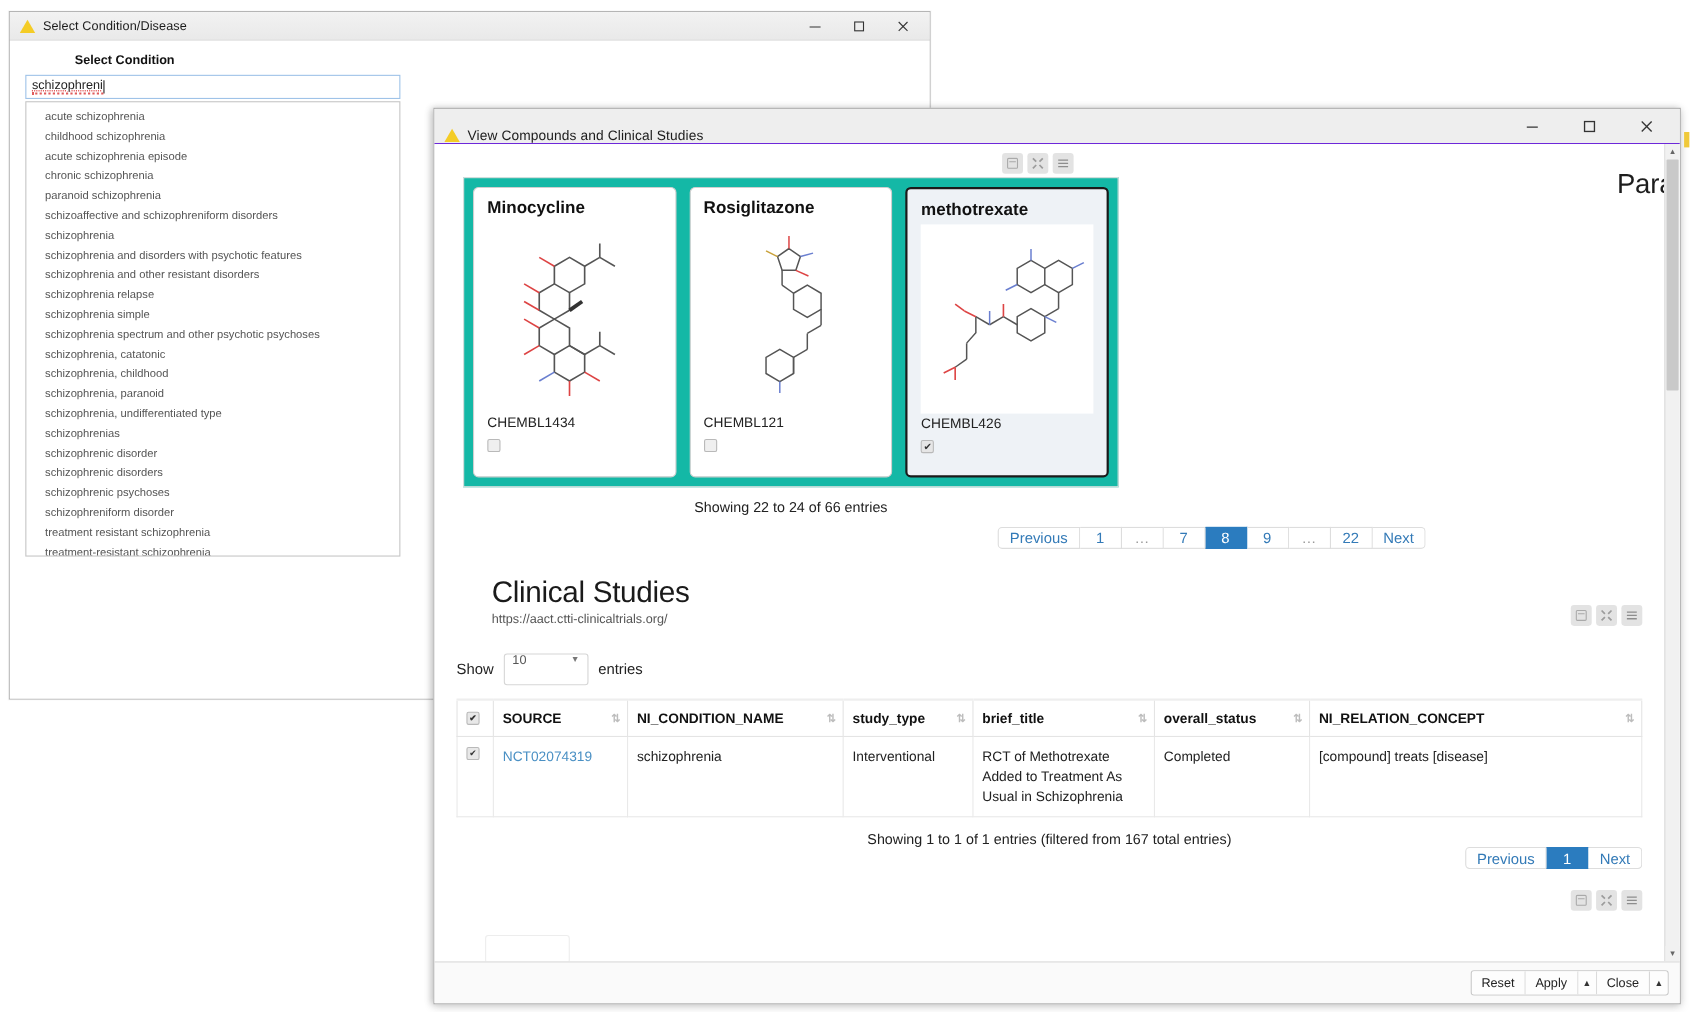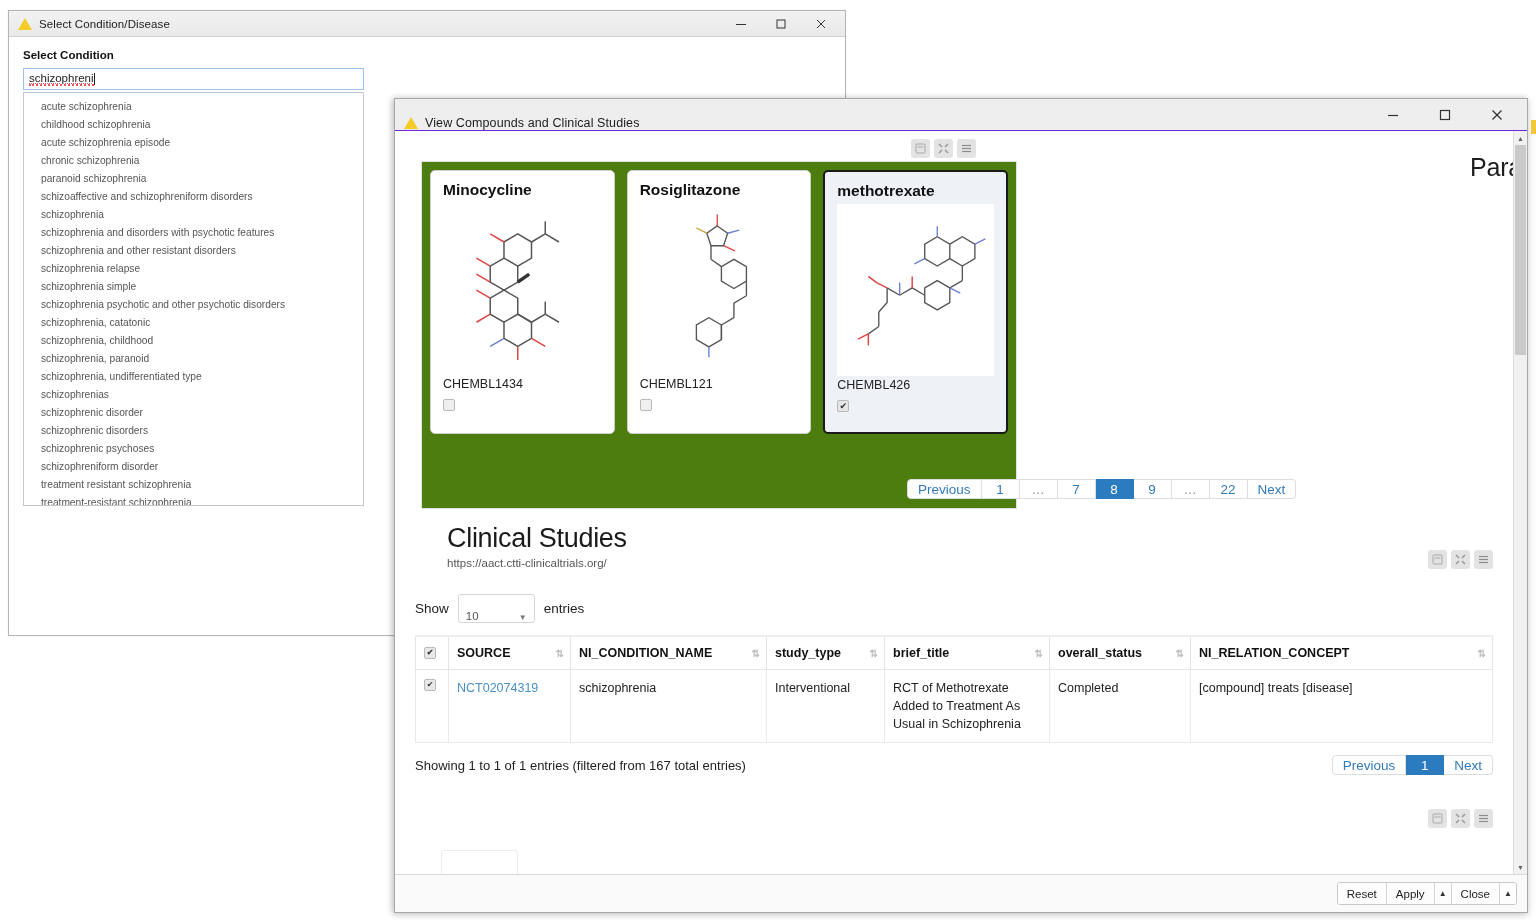--- a/index.html
+++ b/index.html
@@ -39,21 +39,21 @@
   .win-ctrl svg { display:block; }
 
   
   #win1 {
     left:8px; top:10px; width:838px; height:626px;
     border:1px solid #b5b5b5;
     box-shadow: 0 0 0 1px rgba(0,0,0,.02);
   }
   #win1 .win-body { padding:12px 14px 0 14px; height:calc(100% - 26px); background:#fff; }
   .lbl-select-condition {
-    font-size:11.5px; font-weight:bold; color:#111; margin-bottom:7px;
+    font-size:11.5px; font-weight:bold; color:#111; margin-bottom:7px;margin-left:45px;
   }
   .cond-input {
     width:341px; height:22px; border:1px solid #9fc3e8; background:#fff;
     padding:2px 5px; font-size:11.5px; color:#222;
     outline:none; display:flex; align-items:center;
   }
   .cond-input .typed {
     border-bottom:2px dotted #e05b5b; position:relative; padding-bottom:0px;
     text-decoration: underline; text-decoration-color:#e05b5b; text-decoration-style: dotted;
   }
@@ -97,22 +97,22 @@
   
   .panel-ctrls { display:flex; gap:4px; align-items:center; }
   .pc {
     width:19px;height:19px;border-radius:3px;background:#e3e3e3;
     display:flex;align-items:center;justify-content:center;
   }
   .pc svg{display:block}
 
   
   .cards-wrap {
-    position:absolute; left:26px; top:30px; width:596px; height:348px;
-    background:#4d7c0f; border:1px solid #e2e2e2;
+    position:absolute; left:26px; top:30px; width:596px; height:282px;
+    background:#14b8a6; border:1px solid #e2e2e2;
   }
   .cards-row { display:flex; gap:12px; padding:8px; }
   .card {
     width:186px; height:264px; background:#fff; border:1px solid #cfcfcf;
     border-radius:5px; padding:10px 12px; position:relative;
   }
   .card.selected {
     background:#eef2f6; border:2px solid #1a1a1a; border-radius:5px;
   }
   .card-title { font-size:15.5px; font-weight:bold; color:#111; margin-bottom:4px; }
@@ -162,21 +162,21 @@
   .sec-title { font-size:27px; color:#1a1a1a; font-weight:400; letter-spacing:-.3px; }
   .sec-sub { font-size:11.5px; color:#555; margin-top:3px; }
   .sec-sub2 { font-size:11.5px; color:#444; margin-top:2px; }
   .sec-ctrls { margin-left:auto; margin-top:6px; }
 
   .dt-top { display:flex; align-items:center; margin-top:25px; }
   .dt-show { font-size:13.5px; color:#222; display:flex; align-items:center; gap:9px; }
   .dt-select {
     width:77px; height:29px; border:1px solid #d6d6d6; border-radius:3px;
     background:#fff; font-size:11.5px; color:#555;
-    display:flex; align-items:flex-end; padding:0 7px; position:relative;
+    display:flex; align-items:flex-start; padding:0 7px; position:relative;
   }
   .dt-select .cv { flex:1; }
   .dt-select .car { font-size:8px; color:#777; }
   .dt-search { margin-left:auto; display:flex; align-items:center; gap:9px; font-size:13.5px; color:#222;}
   .dt-search-input {
     width:192px; height:27px; border:1px solid #d8d8d8; border-radius:3px; background:#fff;
   }
 
   table.dt { width:100%; border-collapse:collapse; margin-top:12px; table-layout:fixed; }
   table.dt th {
@@ -190,21 +190,21 @@
   }
   .th-inner { display:flex; align-items:center; }
   .sort-ic { margin-left:auto; color:#bdbdbd; font-size:10px; letter-spacing:-2px; padding-left:6px;}
   .cell-chk {
     width:12px;height:12px;border:1px solid #b9b9b9;background:#e8e8e8;border-radius:2px;
     display:flex;align-items:center;justify-content:center;
   }
   .cell-chk:after{ content:"✔"; font-size:8px; color:#333; line-height:1; }
   .lnk { color:#4a90c4; }
 
-  .dt-foot { display:flex; align-items:center; margin-top:12px; }
+  .dt-foot { display:flex; align-items:center; margin-top:12px;flex-direction:column; }
   .dt-info { font-size:13px; color:#222; }
   .dt-foot .pager { margin-left:auto; }
 
   
   .pm { position:absolute; left:20px; top:672px; right:20px; }
   .pm-select-stub {
     width:77px;height:26px;border:1px solid #ededed;border-radius:3px;background:#fff;
     margin-top:22px; margin-left:26px;
   }
 
@@ -268,21 +268,21 @@
           <div class="cond-item">childhood schizophrenia</div>
           <div class="cond-item">acute schizophrenia episode</div>
           <div class="cond-item">chronic schizophrenia</div>
           <div class="cond-item">paranoid schizophrenia</div>
           <div class="cond-item">schizoaffective and schizophreniform disorders</div>
           <div class="cond-item">schizophrenia</div>
           <div class="cond-item">schizophrenia and disorders with psychotic features</div>
           <div class="cond-item">schizophrenia and other resistant disorders</div>
           <div class="cond-item">schizophrenia relapse</div>
           <div class="cond-item">schizophrenia simple</div>
-          <div class="cond-item">schizophrenia psychotic and other psychotic disorders</div>
+          <div class="cond-item">schizophrenia spectrum and other psychotic psychoses</div>
           <div class="cond-item">schizophrenia, catatonic</div>
           <div class="cond-item">schizophrenia, childhood</div>
           <div class="cond-item">schizophrenia, paranoid</div>
           <div class="cond-item">schizophrenia, undifferentiated type</div>
           <div class="cond-item">schizophrenias</div>
           <div class="cond-item">schizophrenic disorder</div>
           <div class="cond-item">schizophrenic disorders</div>
           <div class="cond-item">schizophrenic psychoses</div>
           <div class="cond-item">schizophreniform disorder</div>
           <div class="cond-item">treatment resistant schizophrenia</div>
@@ -442,20 +442,21 @@
      <path d="M38 58 L30 52"></path>
    </g>
   </svg>
                 </div>
      <div class="card-id">CHEMBL426</div>
      <div class="card-chk on"></div>
               </div>
             </div>
         </div>
 
+        <div class="showing-line">Showing 22 to 24 of 66 entries</div>
         <div class="pager pager-compounds" id="compound-pager">
             <span class="pg">Previous</span>
             <span class="pg">1</span>
             <span class="pg dots">…</span>
             <span class="pg">7</span>
             <span class="pg active">8</span>
             <span class="pg">9</span>
             <span class="pg dots">…</span>
             <span class="pg">22</span>
             <span class="pg">Next</span>

